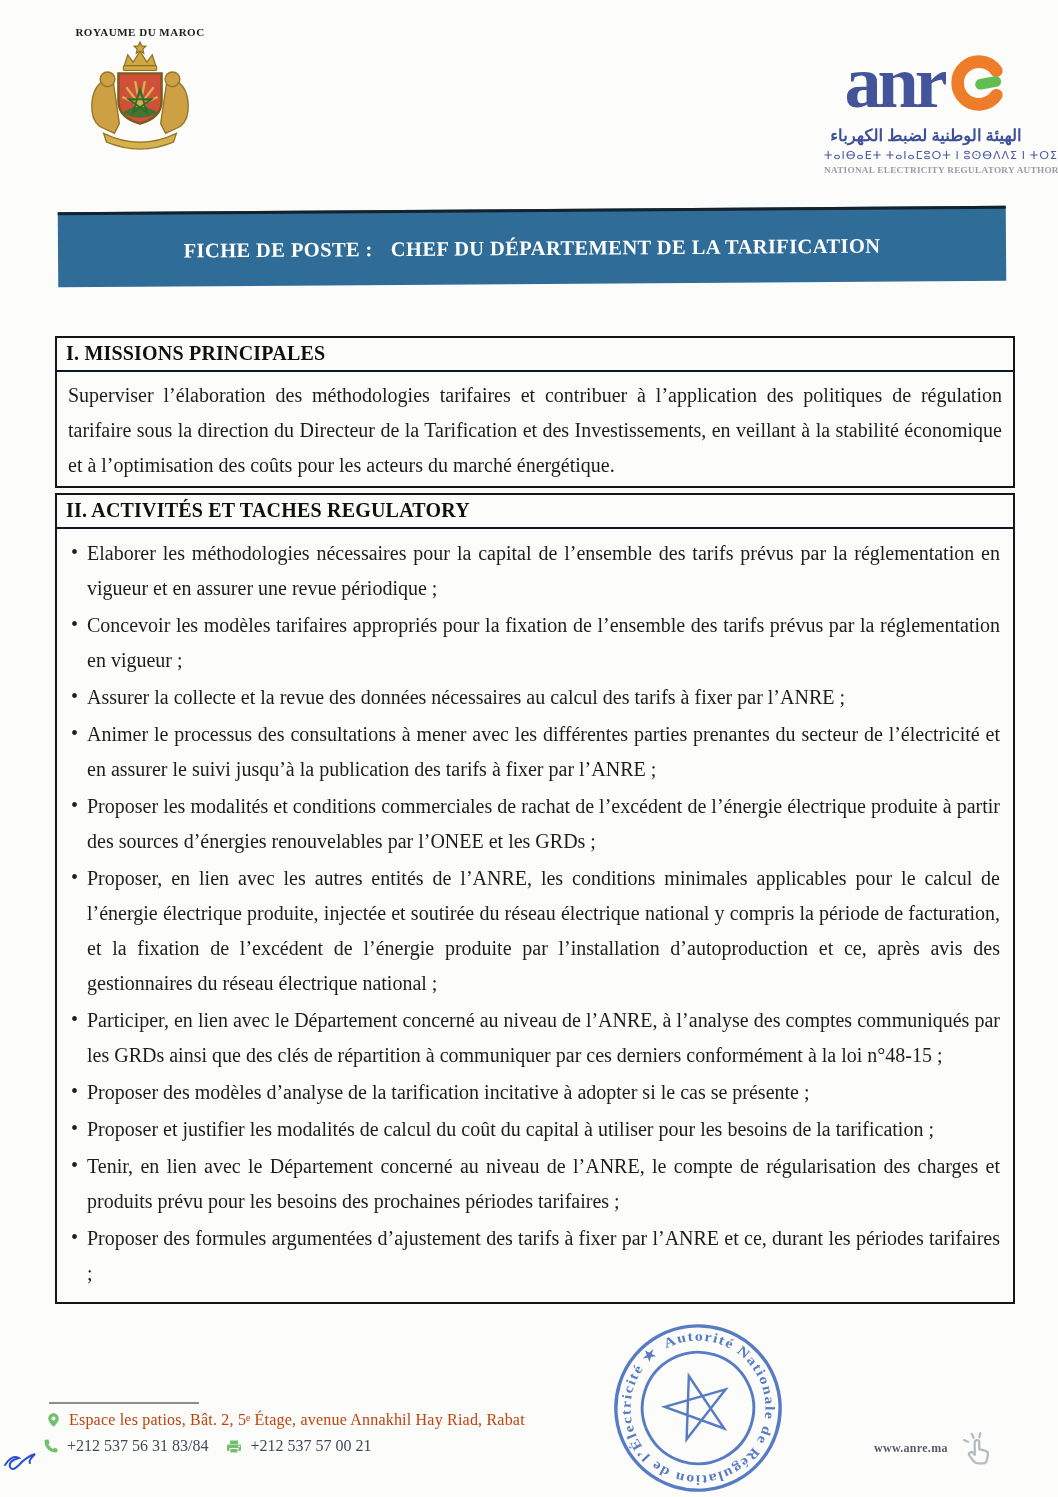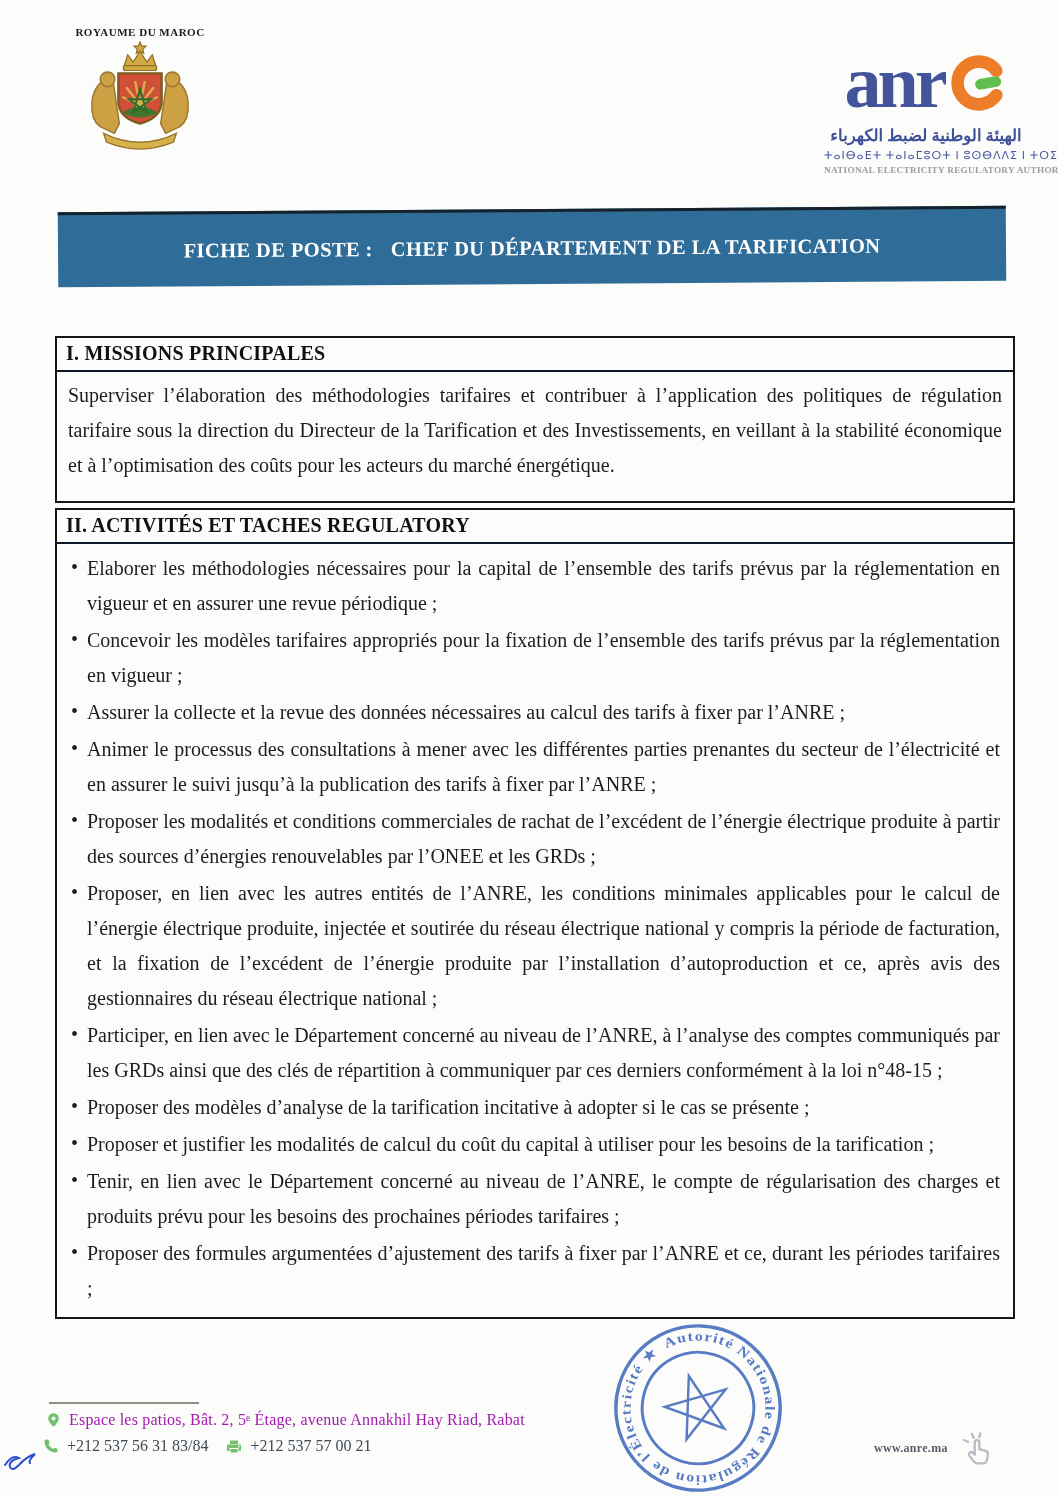--- a/index.html
+++ b/index.html
@@ -29,28 +29,28 @@
     background:#2f6d98;border-top:3px solid #16222b;transform:rotate(-.4deg);
     display:flex;align-items:center;justify-content:center;gap:18px;
     color:#ffffff;font-weight:bold;font-size:20.5px;letter-spacing:.4px;white-space:nowrap;
   }
 
   
   .sections{position:absolute;left:55px;top:336px;width:960px;}
   .sec{border:2px solid #161616;background:#fcfcfa;}
   .sec + .sec{margin-top:5px;}
   .sec-heading{font-size:20px;font-weight:bold;color:#101010;padding:4px 9px 5px;border-bottom:2px solid #0f172a;letter-spacing:.2px;}
-  .sec-body{font-size:20px;line-height:35px;color:#1d1d1d;text-align:justify;padding:6px 11px 18px;}
+  .sec-body{font-size:20px;line-height:35px;color:#1d1d1d;text-align:justify;padding:6px 11px 3px;}
   ul.activities{margin:0;padding:5px 13px 9px 9px;list-style:none;}
   .activities li{position:relative;padding-left:21px;margin:2px 0;font-size:20px;line-height:35px;color:#1d1d1d;text-align:justify;}
   .activities li::before{content:"\2022";position:absolute;left:5px;top:-1px;color:#1d1d1d;}
 
   
   .footer-rule{position:absolute;left:49px;top:1402px;width:150px;border-top:2px solid #8f8f8a;}
-  .addr-line{position:absolute;left:46px;top:1411px;display:flex;align-items:center;gap:8px;font-size:16px;color:#a21caf;letter-spacing:.2px;white-space:nowrap;}
+  .addr-line{position:absolute;left:46px;top:1411px;display:flex;align-items:center;gap:8px;font-size:16px;color:#c2410c;letter-spacing:.2px;white-space:nowrap;}
   .phone-line{position:absolute;left:43px;top:1437px;display:flex;align-items:center;gap:8px;font-size:16px;color:#414a59;white-space:nowrap;}
   .fax-icon{margin-left:10px;}
   .website{position:absolute;left:874px;top:1431px;display:flex;align-items:center;gap:12px;font-size:12px;font-weight:bold;color:#565d68;letter-spacing:.3px;}
   .scribble{position:absolute;left:2px;top:1445px;}
   .stamp{position:absolute;left:610px;top:1320px;transform:rotate(-28deg);opacity:.92;}
 </style>
 </head>
 <body>
 
 <div class="page">

